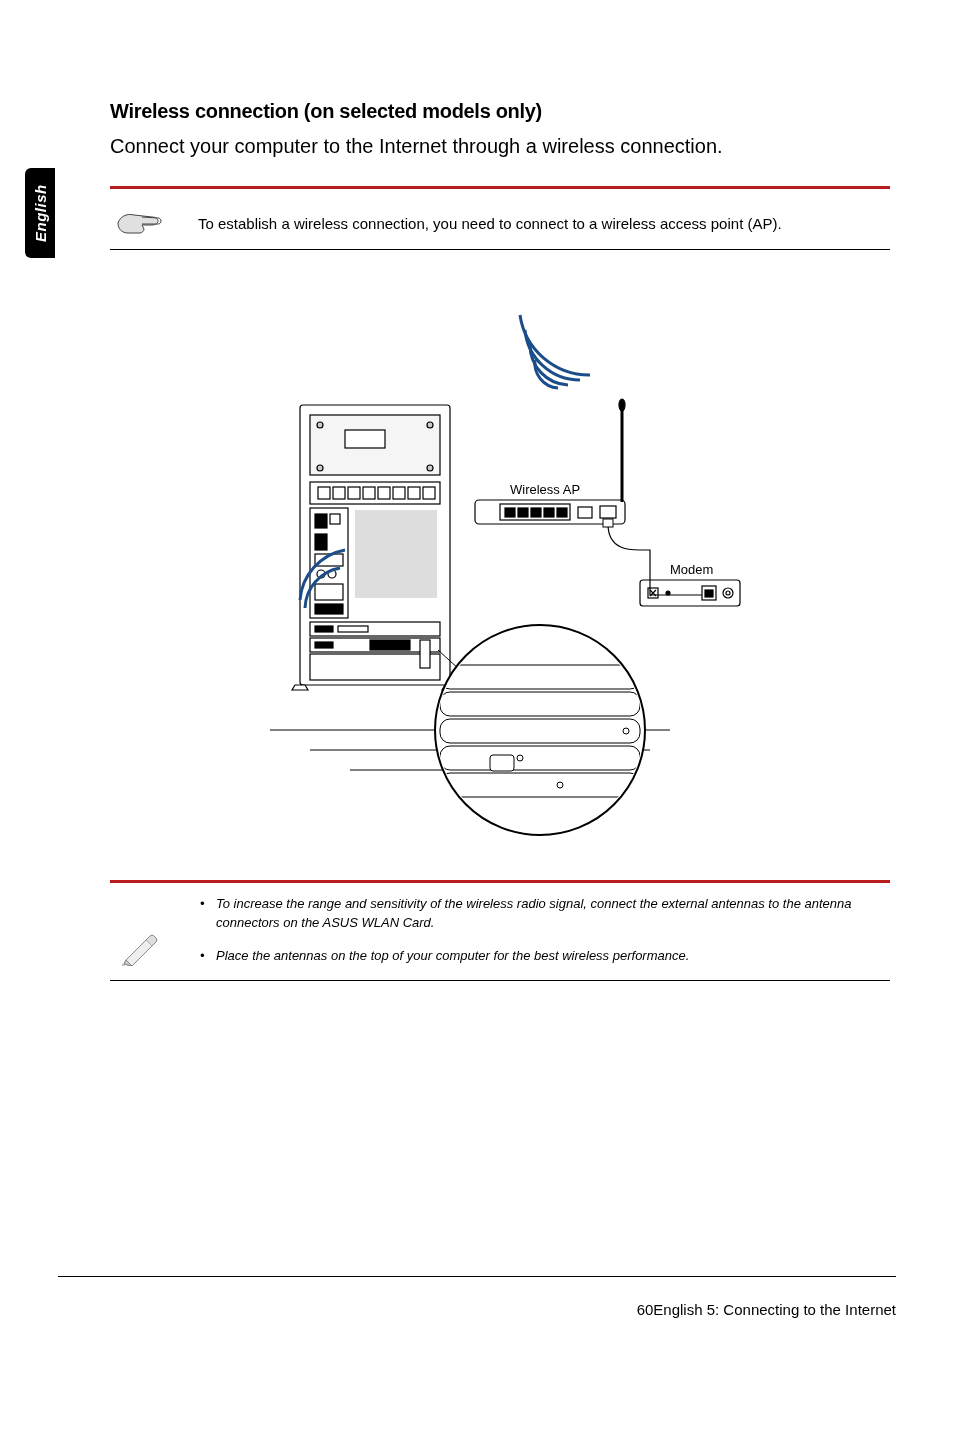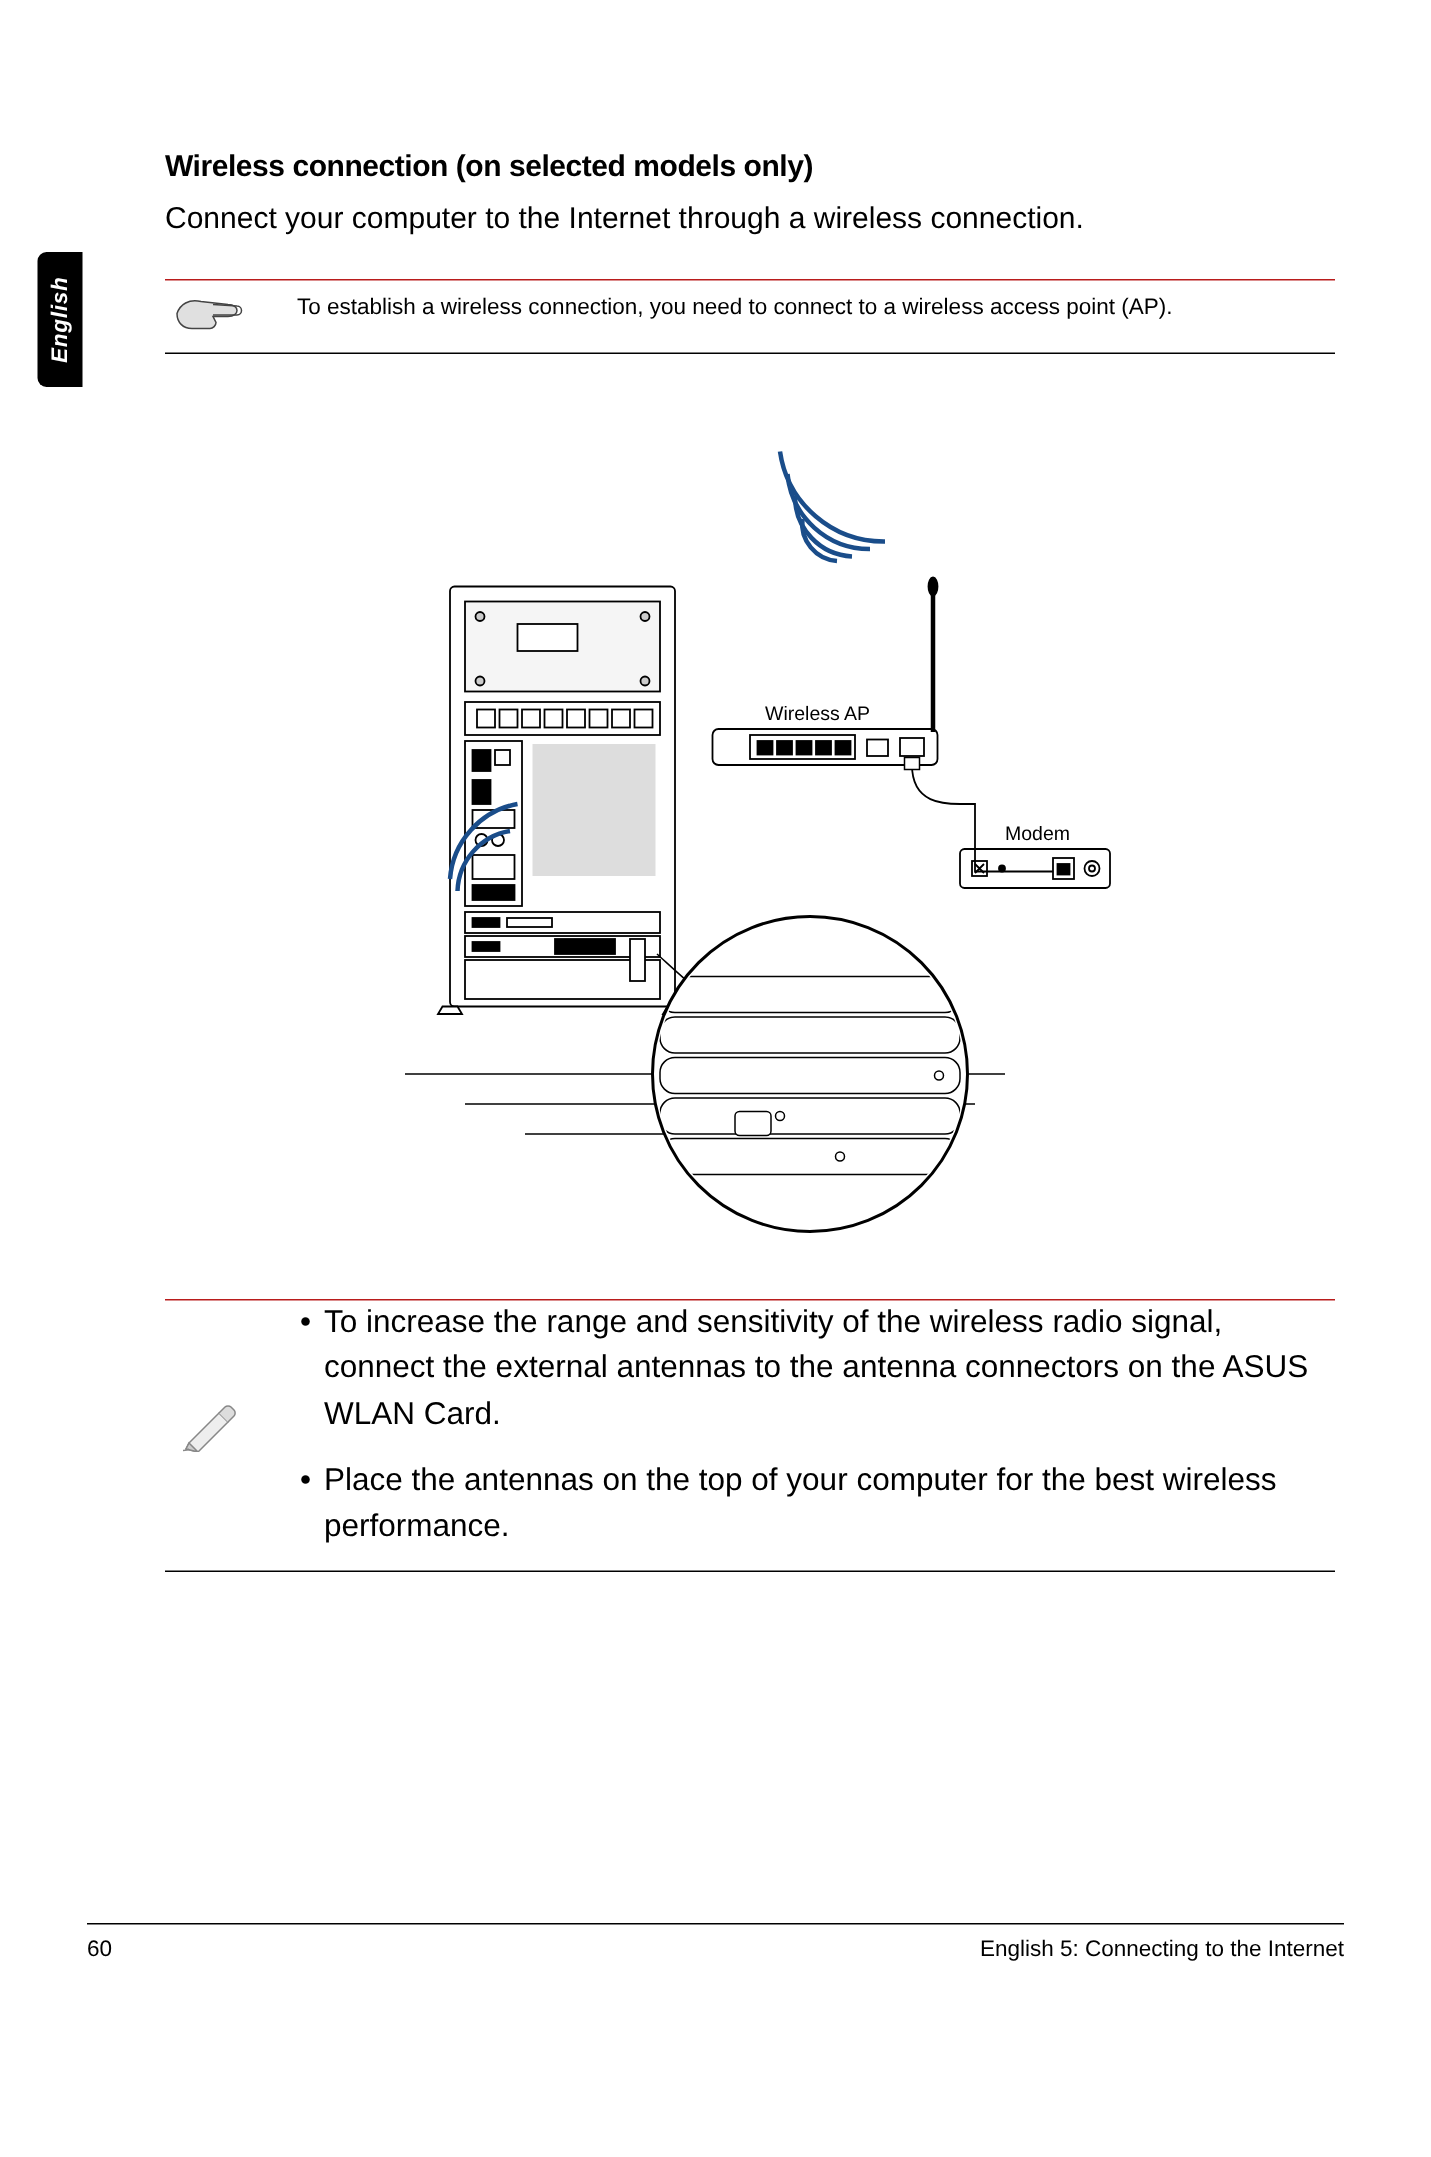--- a/index.html
+++ b/index.html
@@ -40,42 +40,43 @@
     font-size: 20px;
     font-weight: bold;
     margin-bottom: 12px;
     letter-spacing: -0.3px;
   }
   .intro {
     font-size: 20px;
     margin-bottom: 28px;
   }
   .note-block {
-    border-top: 1px solid #b91c1c;
+    border-top: 3px solid #b91c1c;
     border-bottom: 1px solid #000;
     display: flex;
-    align-items: center;
-    padding: 0 0 14px 0;
+    align-items: flex-end;
+    padding: 12px 0 14px 0;
     gap: 28px;
   }
   .note-icon {
     flex: 0 0 60px;
     display: flex;
     justify-content: center;
     padding-top: 2px;
   }
   .note-text {
     font-size: 15px;
     line-height: 1.45;
     padding-top: 2px;
   }
   .note-list {
     list-style: none;
-    font-size: 21px;
+    font-size: 13px;
     line-height: 1.45;
+    font-style: italic;
   }
   .note-list li {
     position: relative;
     padding-left: 18px;
     margin-bottom: 14px;
   }
   .note-list li:last-child { margin-bottom: 0; }
   .note-list li::before {
     content: "•";
     position: absolute;
@@ -94,25 +95,25 @@
     position: absolute;
     left: 80px;
     top: 0;
     width: 560px;
     height: 560px;
   }
   .footer {
     position: absolute;
     left: 58px;
     right: 58px;
-    bottom: 130px;
+    bottom: 120px;
     border-top: 1px solid #000;
-    padding-top: 8px;
-    display: flex;
-    justify-content: space-between;
+    padding-top: 24px;
+    display: flex;
+    justify-content: flex-end;
     font-size: 15px;
   }
 </style>
 </head>
 <body>
 
 <div class="page">
 
   <div class="side-tab">English</div>
 

